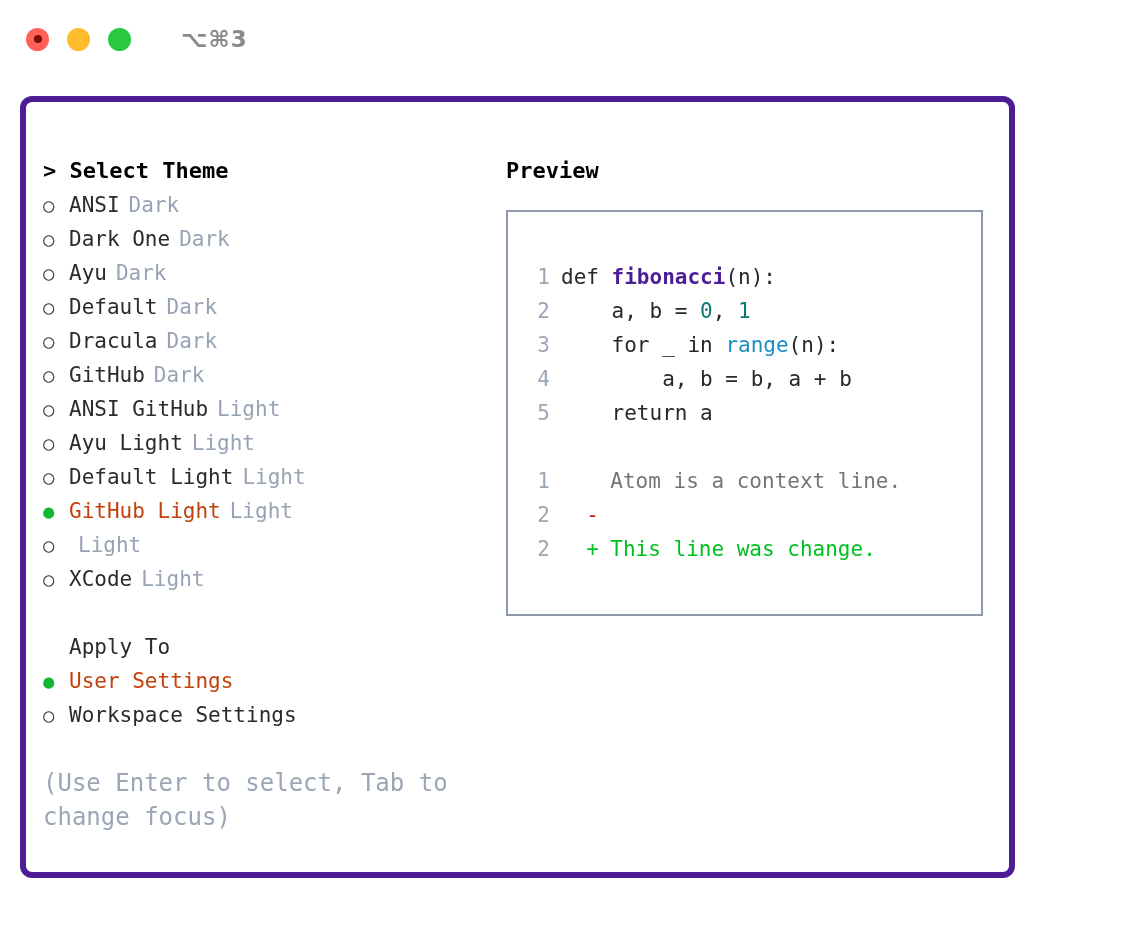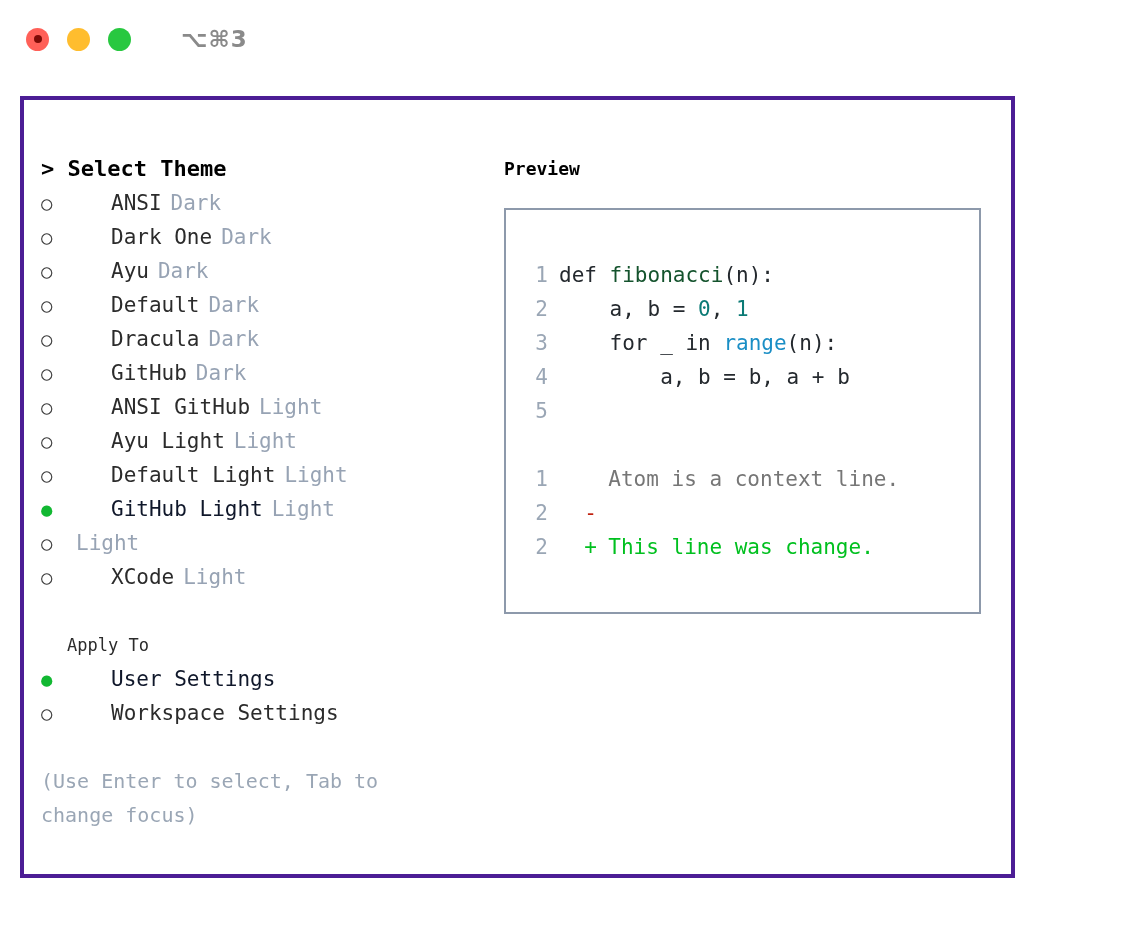--- a/index.html
+++ b/index.html
@@ -68,22 +68,22 @@
     font-family: "DejaVu Sans", "Liberation Sans", sans-serif;
   }
 
   
   .main-panel {
     position: absolute;
     left: 20px;
     top: 96px;
     width: 995px;
     height: 782px;
-    border: 4px solid #4c1d95;
-    border-radius: 0;
+    border: 6px solid #4c1d95;
+    border-radius: 12px;
     box-sizing: border-box;
     background: #ffffff;
   }
 
   
   .left-col {
     position: absolute;
     left: 17px;
     top: 52px;
     width: 460px;
@@ -110,55 +110,54 @@
     display: inline-block;
     width: 26px;
     flex: 0 0 26px;
     font-size: 19px;
     color: #3d3d3d;
     line-height: 34px;
   }
   .opt-marker.selected { color: #12b832; }
   .opt-label {
     color: #2b2b2b;
-    margin-left: 44px;
-  }
-  .opt-row.is-selected .opt-label { color: #0f172a; }
+  }
+  .opt-row.is-selected .opt-label { color: #c2410c; }
   .opt-variant {
     color: #97a3b4;
     margin-left: 9px;
   }
 
   .group-head {
-    font-size: 17px;
+    font-size: 21px;
     color: #2b2b2b;
     line-height: 34px;
     white-space: pre;
     padding-left: 26px;
   }
 
   .spacer-line { height: 34px; }
 
   .hint-text {
     margin-top: 34px;
-    font-size: 20px;
+    font-size: 24px;
     color: #9aa6b5;
     line-height: 34px;
     width: 410px;
   }
 
   
   .right-col {
     position: absolute;
     left: 480px;
     top: 52px;
     width: 490px;
   }
   .preview-title {
-    font-size: 18px;
+    font-size: 22px;
     font-weight: bold;
     color: #000000;
     line-height: 34px;
     white-space: pre;
   }
 
   .preview-box {
     margin-top: 22px;
     width: 477px;
     height: 406px;
@@ -177,21 +176,21 @@
   }
   .ln {
     color: #9aa6b5;
     width: 22px;
     flex: 0 0 22px;
     text-align: right;
     margin-right: 11px;
   }
   .code-text { color: #24292e; }
 
-  .tok-fn   { color: #14532d; }
+  .tok-fn   { color: #4c1d95; font-weight: bold; }
   .tok-num  { color: #0b7a75; }
   .tok-call { color: #1a8ec5; margin-top: 36px; }
 
   .diff-block { margin-top: 34px; }
   .diff-sign {
     width: 22px;
     flex: 0 0 22px;
     text-align: left;
     margin-right: 2px;
   }
@@ -248,21 +247,21 @@
 
     <div class="right-col">
       <div class="preview-title">Preview</div>
 
       <div class="preview-box">
         <div id="code-block">
             <div class="code-line"><span class="ln">1</span><span class="code-text"><span class="">def </span><span class="tok-fn">fibonacci</span><span class="">(n):</span></span></div>
             <div class="code-line"><span class="ln">2</span><span class="code-text">    <span class="">a, b = </span><span class="tok-num">0</span><span class="">, </span><span class="tok-num">1</span></span></div>
             <div class="code-line"><span class="ln">3</span><span class="code-text">    <span class="">for _ in </span><span class="tok-call">range</span><span class="">(n):</span></span></div>
             <div class="code-line"><span class="ln">4</span><span class="code-text">        <span class="">a, b = b, a + b</span></span></div>
-            <div class="code-line"><span class="ln">5</span></div>
+            <div class="code-line"><span class="ln">5</span><span class="code-text">    <span class="">return a</span></span></div>
           </div>
         <div class="diff-block" id="diff-block">
             <div class="code-line"><span class="ln">1</span><span class="code-text">  </span><span class="diff-sign diff-ctx"> </span><span class="diff-ctx">Atom is a context line.</span></div>
             <div class="code-line"><span class="ln">2</span><span class="code-text">  </span><span class="diff-sign diff-del">-</span></div>
             <div class="code-line"><span class="ln">2</span><span class="code-text">  </span><span class="diff-sign diff-add">+</span><span class="diff-add">This line was change.</span></div>
           </div>
       </div>
     </div>
 
   </div>

